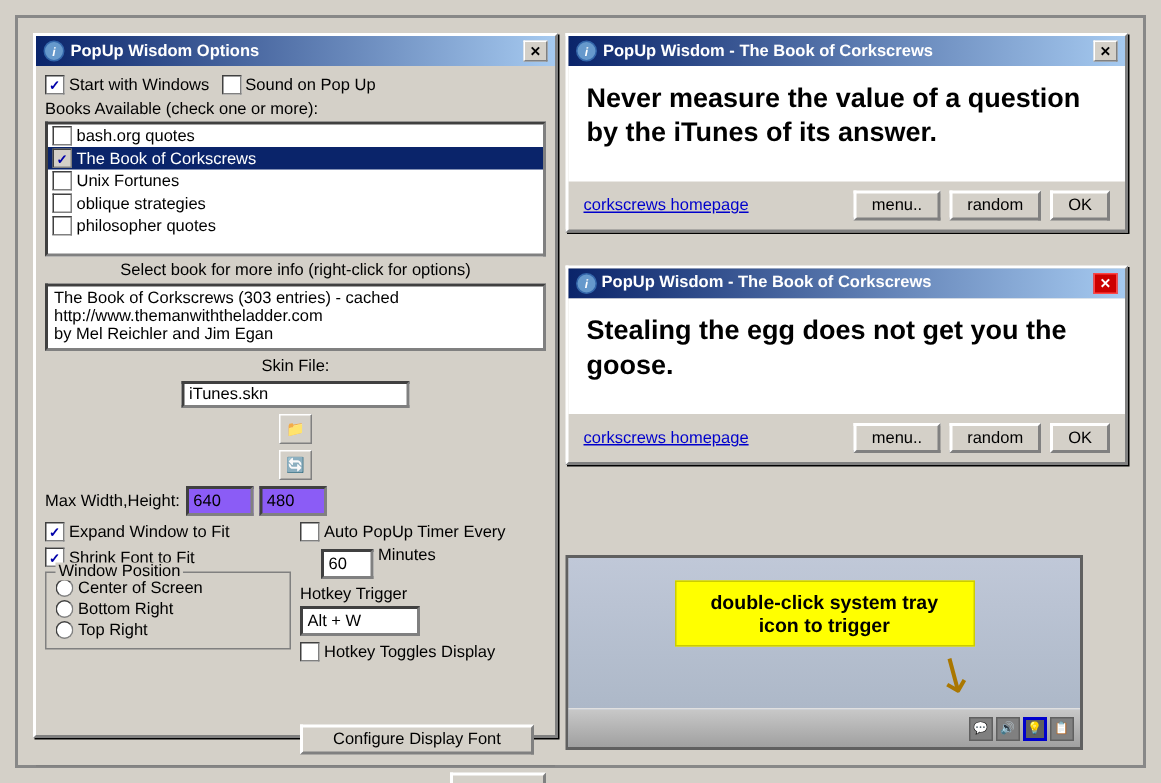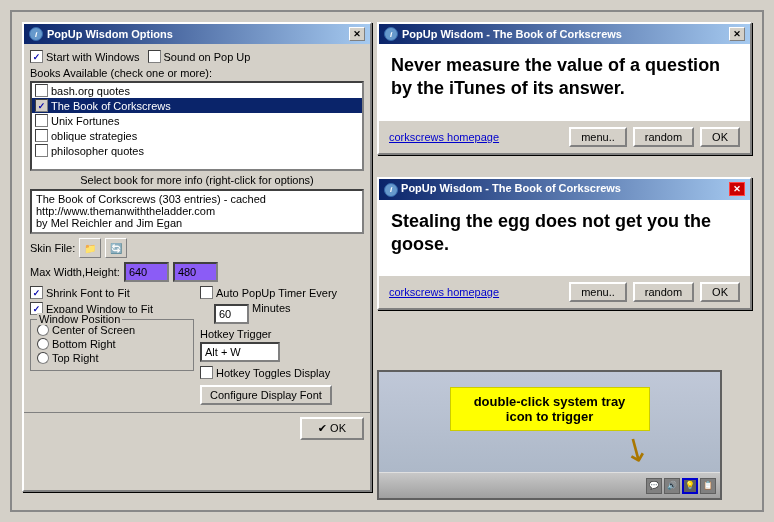--- a/index.html
+++ b/index.html
@@ -145,20 +145,21 @@
     .select-book-label {
       font-size: 11px;
       text-align: center;
       margin: 3px 0;
     }
     .field-row {
       display: flex;
       align-items: center;
       gap: 4px;
       margin-bottom: 4px;
+      flex-direction: column;
     }
     .text-input {
       border: 2px solid #808080;
       border-top-color: #404040;
       border-left-color: #404040;
       background: white;
       padding: 1px 3px;
       font-size: 11px;
       height: 20px;
     }
@@ -285,24 +286,25 @@
       background: white;
       padding: 1px 3px;
       font-size: 11px;
       height: 20px;
     }
     .configure-btn {
       background: #d4d0c8;
       border: 2px solid #fff;
       border-right-color: #808080;
       border-bottom-color: #808080;
-      padding: 2px 8px;
+      padding: 2px 20px;
       font-size: 11px;
       cursor: pointer;
       margin-bottom: 3px;
+      margin-top: 36px;
     }
 
     
     .popup-dialog {
       position: absolute;
       top: 10px;
       left: 365px;
       width: 375px;
       background: #d4d0c8;
       border: 2px solid #fff;
@@ -465,42 +467,43 @@
       </div>
 
       <div class="select-book-label">Select book for more info (right-click for options)</div>
 
       <div class="info-box">
         <span>The Book of Corkscrews (303 entries) - cached<br>http://www.themanwiththeladder.com<br>by Mel Reichler and Jim Egan</span>
       </div>
 
       <div class="field-row">
         <span>Skin File:</span>
+        <input type="text" class="text-input" style="flex: 1 1 0%;" value="iTunes.skn">
         <span class="small-btn">📁</span>
         <span class="small-btn">🔄</span>
       </div>
 
       <div class="dimension-row">
         <span>Max Width,Height:</span>
         <input type="text" class="dim-input" value="640" style="">
         <input type="text" class="dim-input" value="480" style="">
       </div>
 
       <div class="two-col">
 
         <div class="left-col">
 
+          <label class="checkbox-label" style="margin-bottom:4px;">
+            <span class="cb checked"></span>
+            <span>Expand Window to Fit</span>
+          </label>
+
           <label class="checkbox-label" style="margin-bottom:3px;">
             <span class="cb checked"></span>
             <span>Shrink Font to Fit</span>
-          </label>
-
-          <label class="checkbox-label" style="margin-bottom:4px;">
-            <span class="cb checked"></span>
-            <span>Expand Window to Fit</span>
           </label>
 
           <div class="group-box">
             <span class="group-title">Window Position</span>
             <div class="radio-label">
               <span class="radio"></span>
               <span>Center of Screen</span>
             </div>
             <div class="radio-label">
               <span class="radio"></span>

